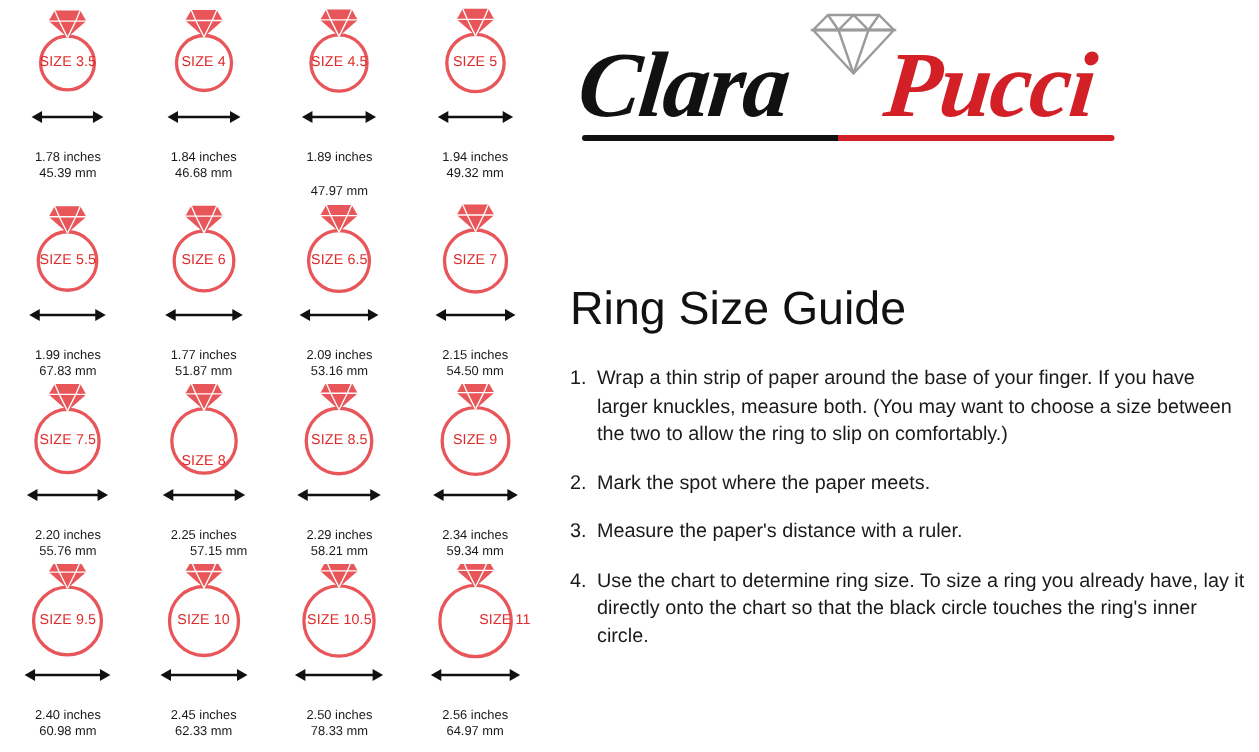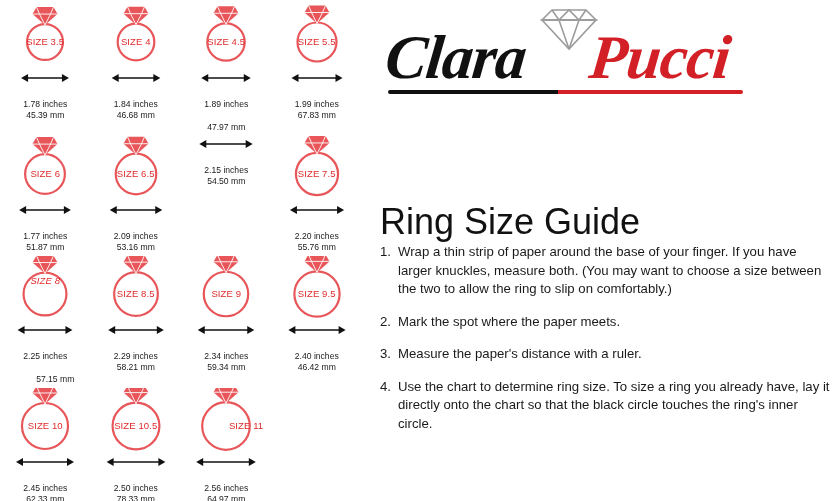--- a/index.html
+++ b/index.html
@@ -120,22 +120,22 @@
   }
   #diamond-icon {
     position: absolute;
     left: 150px;
     top: 2px;
   }
 
   #guide-title {
     position: absolute;
     left: 8px;
-    top: 201px;
-    font-size: 36px;
+    top: 188px;
+    font-size: 31px;
     color: #111111;
     font-family: "Liberation Sans", sans-serif;
   }
   #instructions {
     position: absolute;
     left: 8px;
     top: 243px;
     width: 450px;
   }
   .instruction {
@@ -222,20 +222,43 @@
           <path d="M20.28,7 L57.72,7" stroke="#111111" stroke-width="1.6"></path>
           <path d="M14.280000000000001,7 L21.28,3 L21.28,11 Z" fill="#111111"></path>
           <path d="M63.72,7 L56.72,3 L56.72,11 Z" fill="#111111"></path>
         </svg></div>
       <div class="measure-text">1.89 inches</div>
       <div class="measure-text" style="margin-top: 12px;">47.97 mm</div>
     </div>
     <div class="size-cell">
       <div class="ring-wrap">
         <svg width="74" height="66" viewBox="0 0 74 66" class="ring-svg">
+          <circle cx="37" cy="38" r="19.11" fill="none" stroke="#e8565a" stroke-width="2.2"></circle>
+          <g fill="#e8565a">
+            <path d="M28.5,1.8900000000000006 L45.5,1.8900000000000006 L49.5,8.89 L37,19.89 L24.5,8.89 Z"></path>
+          </g>
+          <g stroke="#ffffff" stroke-width="0.9" fill="none">
+            <path d="M24.5,8.89 L49.5,8.89"></path>
+            <path d="M28.5,1.8900000000000006 L31.5,8.89 L37,19.89"></path>
+            <path d="M45.5,1.8900000000000006 L42.5,8.89 L37,19.89"></path>
+          </g>
+        </svg>
+        <div class="ring-label" style="top: 32px;">SIZE 5</div>
+      </div>
+      <div class="arrow-row"><svg width="78" height="14" viewBox="0 0 78 14">
+          <path d="M19.89,7 L58.11,7" stroke="#111111" stroke-width="1.6"></path>
+          <path d="M13.89,7 L20.89,3 L20.89,11 Z" fill="#111111"></path>
+          <path d="M64.11,7 L57.11,3 L57.11,11 Z" fill="#111111"></path>
+        </svg></div>
+      <div class="measure-text">1.94 inches</div>
+      <div class="measure-text" style="margin-top: 0px;">49.32 mm</div>
+    </div>
+    <div class="size-cell">
+      <div class="ring-wrap">
+        <svg width="74" height="66" viewBox="0 0 74 66" class="ring-svg">
           <circle cx="37" cy="38" r="19.5" fill="none" stroke="#e8565a" stroke-width="2.2"></circle>
           <g fill="#e8565a">
             <path d="M28.5,1.5 L45.5,1.5 L49.5,8.5 L37,19.5 L24.5,8.5 Z"></path>
           </g>
           <g stroke="#ffffff" stroke-width="0.9" fill="none">
             <path d="M24.5,8.5 L49.5,8.5"></path>
             <path d="M28.5,1.5 L31.5,8.5 L37,19.5"></path>
             <path d="M45.5,1.5 L42.5,8.5 L37,19.5"></path>
           </g>
         </svg>
@@ -289,20 +312,34 @@
       </div>
       <div class="arrow-row"><svg width="78" height="14" viewBox="0 0 78 14">
           <path d="M18.72,7 L59.28,7" stroke="#111111" stroke-width="1.6"></path>
           <path d="M12.719999999999999,7 L19.72,3 L19.72,11 Z" fill="#111111"></path>
           <path d="M65.28,7 L58.28,3 L58.28,11 Z" fill="#111111"></path>
         </svg></div>
       <div class="measure-text">2.09 inches</div>
       <div class="measure-text" style="margin-top: 0px;">53.16 mm</div>
     </div>
     <div class="size-cell">
+      <div class="ring-wrap">
+        <svg width="74" height="66" viewBox="0 0 74 66" class="ring-svg">
+          <circle cx="37" cy="38" r="20.67" fill="none" stroke="#e8565a" stroke-width="2.2"></circle>
+          <g fill="#e8565a">
+            <path d="M28.5,0.3299999999999983 L45.5,0.3299999999999983 L49.5,7.329999999999998 L37,18.33 L24.5,7.329999999999998 Z"></path>
+          </g>
+          <g stroke="#ffffff" stroke-width="0.9" fill="none">
+            <path d="M24.5,7.329999999999998 L49.5,7.329999999999998"></path>
+            <path d="M28.5,0.3299999999999983 L31.5,7.329999999999998 L37,18.33"></path>
+            <path d="M45.5,0.3299999999999983 L42.5,7.329999999999998 L37,18.33"></path>
+          </g>
+        </svg>
+        <div class="ring-label" style="top: 32px;">SIZE 7</div>
+      </div>
       <div class="arrow-row"><svg width="78" height="14" viewBox="0 0 78 14">
           <path d="M18.33,7 L59.67,7" stroke="#111111" stroke-width="1.6"></path>
           <path d="M12.329999999999998,7 L19.33,3 L19.33,11 Z" fill="#111111"></path>
           <path d="M65.67,7 L58.67,3 L58.67,11 Z" fill="#111111"></path>
         </svg></div>
       <div class="measure-text">2.15 inches</div>
       <div class="measure-text" style="margin-top: 0px;">54.50 mm</div>
     </div>
     <div class="size-cell">
       <div class="ring-wrap">
@@ -333,29 +370,29 @@
           <circle cx="37" cy="38" r="21.45" fill="none" stroke="#e8565a" stroke-width="2.2"></circle>
           <g fill="#e8565a">
             <path d="M28.5,-0.4499999999999993 L45.5,-0.4499999999999993 L49.5,6.550000000000001 L37,17.55 L24.5,6.550000000000001 Z"></path>
           </g>
           <g stroke="#ffffff" stroke-width="0.9" fill="none">
             <path d="M24.5,6.550000000000001 L49.5,6.550000000000001"></path>
             <path d="M28.5,-0.4499999999999993 L31.5,6.550000000000001 L37,17.55"></path>
             <path d="M45.5,-0.4499999999999993 L42.5,6.550000000000001 L37,17.55"></path>
           </g>
         </svg>
-        <div class="ring-label" style="top: 19px; font-style: italic;">SIZE 8</div>
+        <div class="ring-label" style="top: 46px;">SIZE 8</div>
       </div>
       <div class="arrow-row"><svg width="78" height="14" viewBox="0 0 78 14">
           <path d="M17.55,7 L60.45,7" stroke="#111111" stroke-width="1.6"></path>
           <path d="M11.55,7 L18.55,3 L18.55,11 Z" fill="#111111"></path>
           <path d="M66.45,7 L59.45,3 L59.45,11 Z" fill="#111111"></path>
         </svg></div>
       <div class="measure-text">2.25 inches</div>
-      <div class="measure-text" style="margin-top: 12px; padding-left: 20px;">57.15 mm</div>
+      <div class="measure-text" style="margin-top: 0px; padding-left: 20px;">57.15 mm</div>
     </div>
     <div class="size-cell">
       <div class="ring-wrap">
         <svg width="74" height="66" viewBox="0 0 74 66" class="ring-svg">
           <circle cx="37" cy="38" r="21.84" fill="none" stroke="#e8565a" stroke-width="2.2"></circle>
           <g fill="#e8565a">
             <path d="M28.5,-0.8399999999999999 L45.5,-0.8399999999999999 L49.5,6.16 L37,17.16 L24.5,6.16 Z"></path>
           </g>
           <g stroke="#ffffff" stroke-width="0.9" fill="none">
             <path d="M24.5,6.16 L49.5,6.16"></path>
@@ -410,21 +447,21 @@
           </g>
         </svg>
         <div class="ring-label" style="top: 32px;">SIZE 9.5</div>
       </div>
       <div class="arrow-row"><svg width="78" height="14" viewBox="0 0 78 14">
           <path d="M16.38,7 L61.620000000000005,7" stroke="#111111" stroke-width="1.6"></path>
           <path d="M10.379999999999999,7 L17.38,3 L17.38,11 Z" fill="#111111"></path>
           <path d="M67.62,7 L60.620000000000005,3 L60.620000000000005,11 Z" fill="#111111"></path>
         </svg></div>
       <div class="measure-text">2.40 inches</div>
-      <div class="measure-text" style="margin-top: 0px;">46.42 mm</div>
+      <div class="measure-text" style="margin-top: 0px;">60.98 mm</div>
     </div>
     <div class="size-cell">
       <div class="ring-wrap">
         <svg width="74" height="66" viewBox="0 0 74 66" class="ring-svg">
           <circle cx="37" cy="38" r="23.01" fill="none" stroke="#e8565a" stroke-width="2.2"></circle>
           <g fill="#e8565a">
             <path d="M28.5,-2.0100000000000016 L45.5,-2.0100000000000016 L49.5,4.989999999999998 L37,15.989999999999998 L24.5,4.989999999999998 Z"></path>
           </g>
           <g stroke="#ffffff" stroke-width="0.9" fill="none">
             <path d="M24.5,4.989999999999998 L49.5,4.989999999999998"></path>

